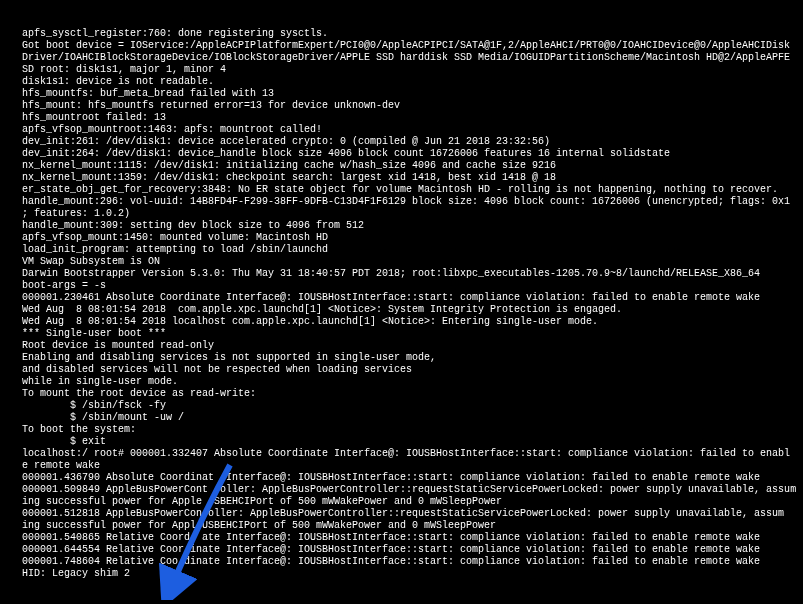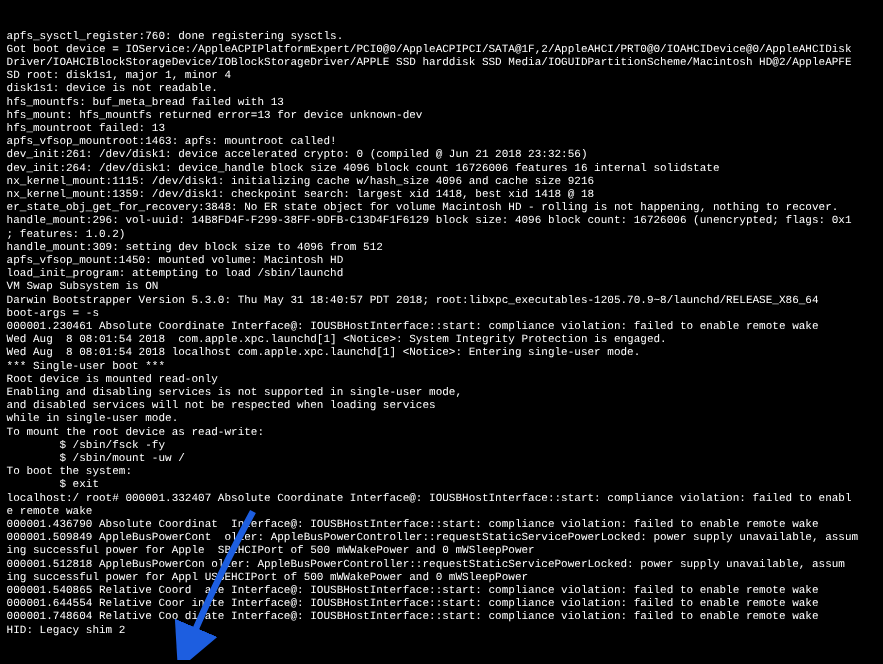--- a/index.html
+++ b/index.html
@@ -14,21 +14,21 @@
     height: 604px;
     overflow: hidden;
     position: relative;
   }
   .terminal {
     padding: 4px 6px;
     white-space: pre-wrap;
     word-break: break-all;
     position: relative;
   }
-  .line { display: block; }
+  .line { display: block; margin-left: 16px; }
   .arrow {
     position: absolute;
     pointer-events: none;
   }
 </style>
 </head>
 <body>
 
 <div class="terminal">
   <div id="lines"><span class="line">apfs_sysctl_register:760: done registering sysctls.</span><span class="line">Got boot device = IOService:/AppleACPIPlatformExpert/PCI0@0/AppleACPIPCI/SATA@1F,2/AppleAHCI/PRT0@0/IOAHCIDevice@0/AppleAHCIDisk</span><span class="line">Driver/IOAHCIBlockStorageDevice/IOBlockStorageDriver/APPLE SSD harddisk SSD Media/IOGUIDPartitionScheme/Macintosh HD@2/AppleAPFE</span><span class="line">SD root: disk1s1, major 1, minor 4</span><span class="line">disk1s1: device is not readable.</span><span class="line">hfs_mountfs: buf_meta_bread failed with 13</span><span class="line">hfs_mount: hfs_mountfs returned error=13 for device unknown-dev</span><span class="line">hfs_mountroot failed: 13</span><span class="line">apfs_vfsop_mountroot:1463: apfs: mountroot called!</span><span class="line">dev_init:261: /dev/disk1: device accelerated crypto: 0 (compiled @ Jun 21 2018 23:32:56)</span><span class="line">dev_init:264: /dev/disk1: device_handle block size 4096 block count 16726006 features 16 internal solidstate</span><span class="line">nx_kernel_mount:1115: /dev/disk1: initializing cache w/hash_size 4096 and cache size 9216</span><span class="line">nx_kernel_mount:1359: /dev/disk1: checkpoint search: largest xid 1418, best xid 1418 @ 18</span><span class="line">er_state_obj_get_for_recovery:3848: No ER state object for volume Macintosh HD - rolling is not happening, nothing to recover.</span><span class="line">handle_mount:296: vol-uuid: 14B8FD4F-F299-38FF-9DFB-C13D4F1F6129 block size: 4096 block count: 16726006 (unencrypted; flags: 0x1</span><span class="line">; features: 1.0.2)</span><span class="line">handle_mount:309: setting dev block size to 4096 from 512</span><span class="line">apfs_vfsop_mount:1450: mounted volume: Macintosh HD</span><span class="line">load_init_program: attempting to load /sbin/launchd</span><span class="line">VM Swap Subsystem is ON</span><span class="line">Darwin Bootstrapper Version 5.3.0: Thu May 31 18:40:57 PDT 2018; root:libxpc_executables-1205.70.9~8/launchd/RELEASE_X86_64</span><span class="line">boot-args = -s</span><span class="line">000001.230461 Absolute Coordinate Interface@: IOUSBHostInterface::start: compliance violation: failed to enable remote wake</span><span class="line">Wed Aug  8 08:01:54 2018  com.apple.xpc.launchd[1] &lt;Notice&gt;: System Integrity Protection is engaged.</span><span class="line">Wed Aug  8 08:01:54 2018 localhost com.apple.xpc.launchd[1] &lt;Notice&gt;: Entering single-user mode.</span><span class="line">*** Single-user boot ***</span><span class="line">Root device is mounted read-only</span><span class="line">Enabling and disabling services is not supported in single-user mode,</span><span class="line">and disabled services will not be respected when loading services</span><span class="line">while in single-user mode.</span><span class="line">To mount the root device as read-write:</span><span class="line">        $ /sbin/fsck -fy</span><span class="line">        $ /sbin/mount -uw /</span><span class="line">To boot the system:</span><span class="line">        $ exit</span><span class="line">localhost:/ root# 000001.332407 Absolute Coordinate Interface@: IOUSBHostInterface::start: compliance violation: failed to enabl</span><span class="line">e remote wake</span><span class="line">000001.436790 Absolute Coordinat  Interface@: IOUSBHostInterface::start: compliance violation: failed to enable remote wake</span><span class="line">000001.509849 AppleBusPowerCont  oller: AppleBusPowerController::requestStaticServicePowerLocked: power supply unavailable, assum</span><span class="line">ing successful power for Apple  SBEHCIPort of 500 mWWakePower and 0 mWSleepPower</span><span class="line">000001.512818 AppleBusPowerCon oller: AppleBusPowerController::requestStaticServicePowerLocked: power supply unavailable, assum</span><span class="line">ing successful power for Appl USBEHCIPort of 500 mWWakePower and 0 mWSleepPower</span><span class="line">000001.540865 Relative Coord  ate Interface@: IOUSBHostInterface::start: compliance violation: failed to enable remote wake</span><span class="line">000001.644554 Relative Coor inate Interface@: IOUSBHostInterface::start: compliance violation: failed to enable remote wake</span><span class="line">000001.748604 Relative Coo dinate Interface@: IOUSBHostInterface::start: compliance violation: failed to enable remote wake</span><span class="line">HID: Legacy shim 2</span><span class="line"></span></div>

